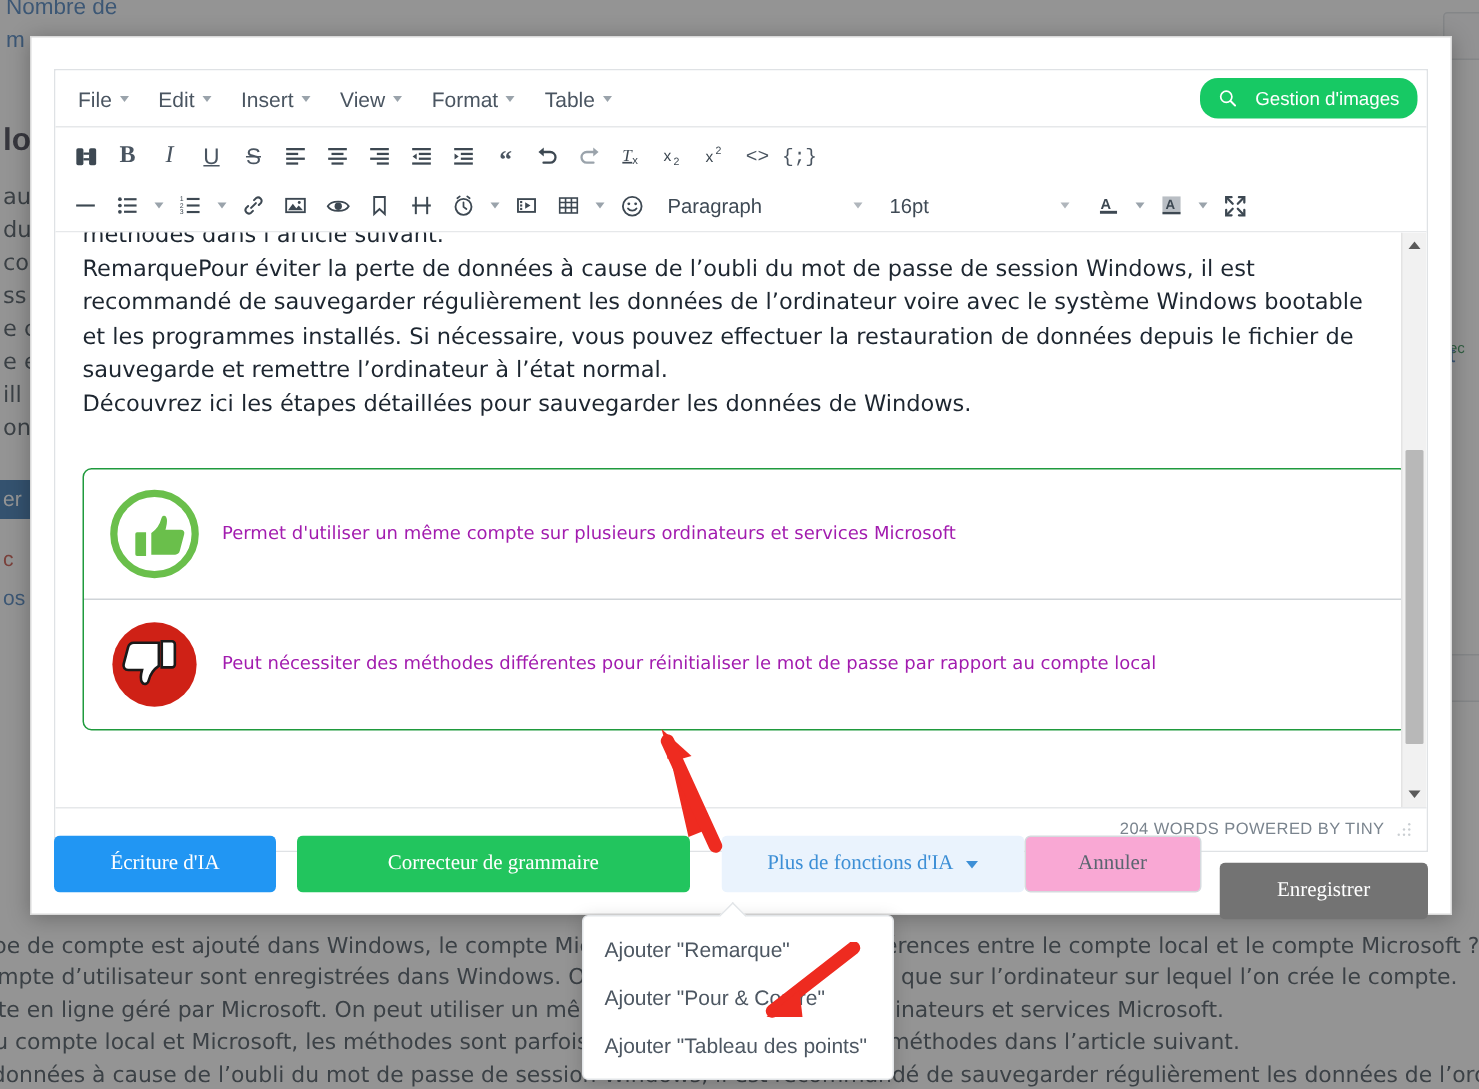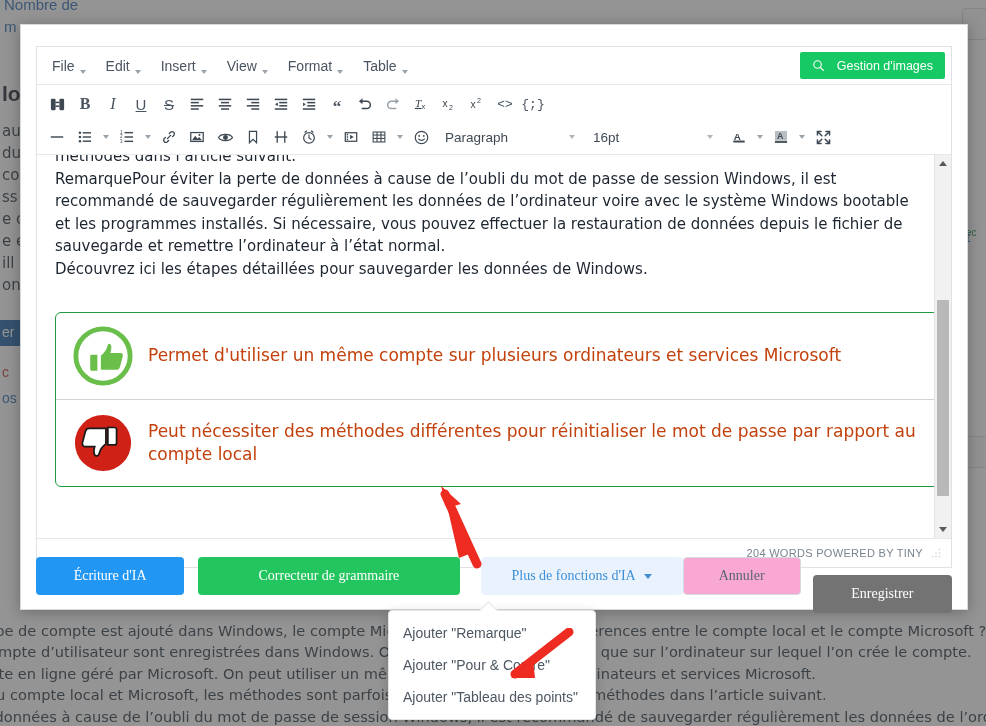--- a/index.html
+++ b/index.html
@@ -44,29 +44,29 @@
     position:absolute;left:15px;top:21px;width:916px;height:522px;
     border:1px solid #dfe2e5;background:#fff;box-sizing:border-box;
     display:flex;flex-direction:column;
   }
   .menubar{
     height:37px;border-bottom:1px solid #e6e8ea;display:flex;align-items:center;
     padding:0 6px;position:relative;flex:none;background:#fff;
   }
   .menu-item{
     font-size:14px;color:#4a5561;padding:4px 9px;margin-right:2px;cursor:pointer;
-    display:flex;align-items:flex-end;gap:5px;border-radius:3px;white-space:nowrap;
+    display:flex;align-items:center;gap:5px;border-radius:3px;white-space:nowrap;
   }
   .caret{
     width:0;height:0;border-left:3.5px solid transparent;border-right:3.5px solid transparent;
     border-top:4px solid #9aa3ab;display:inline-block;
   }
   .green-btn{
     position:absolute;right:6px;top:5px;height:27px;background:#17c964;color:#fff;
-    border:none;border-radius:2px;font-size:12.5px;display:flex;align-items:center;
+    border:none;border-radius:12px;font-size:12.5px;display:flex;align-items:center;
     gap:12px;padding:0 12px;cursor:pointer;font-family:"Liberation Sans",sans-serif;
   }
   .toolbar{
     display:flex;align-items:center;flex-wrap:wrap;padding:3px 6px;gap:0px;
     border-bottom:1px solid #e6e8ea;flex:none;background:#fff;
   }
   .tbtn{
     width:28px;height:28px;display:flex;align-items:center;justify-content:center;
     color:#4a5561;font-size:14px;border-radius:3px;cursor:pointer;user-select:none;
   }
@@ -84,21 +84,21 @@
     font-family:"DejaVu Sans",sans-serif;font-size:15px;line-height:22.6px;color:#1d2630;
     overflow:hidden;
   }
   .ed-content p{margin:0;white-space:pre-wrap;}
   .proscons{
     margin-top:31px;border:1.6px solid #1f9a3d;border-radius:6px;background:#fff;
     padding:0;width:884px;box-sizing:border-box;
   }
   .pc-row{display:flex;align-items:center;gap:14px;padding:12px 16px;}
   .pc-row.second{border-top:1px solid #cfd4d8;}
-  .pc-text{font-size:17px;color:#c2410c;}
+  .pc-text{font-size:12px;color:#a21caf;}
   .thumb{width:62px;height:62px;flex:none;}
   
   .ed-scroll{position:absolute;right:0;top:0;width:16px;bottom:0;background:#f1f1f1;border-left:1px solid #e3e3e3;}
   .sb-arrow{height:17px;display:flex;align-items:center;justify-content:center;cursor:pointer;}
   .sb-arrow .tri-up{width:0;height:0;border-left:4.5px solid transparent;border-right:4.5px solid transparent;border-bottom:5px solid #5a5a5a;}
   .sb-arrow .tri-down{width:0;height:0;border-left:4.5px solid transparent;border-right:4.5px solid transparent;border-top:5px solid #5a5a5a;}
   .sb-thumb{position:absolute;left:2px;width:12px;top:145px;height:196px;background:#b8b8b8;border-radius:1px;cursor:pointer;}
   .ed-status{
     height:28px;border-top:1px solid #e6e8ea;display:flex;align-items:center;
     justify-content:flex-end;padding:0 10px;gap:8px;flex:none;background:#fff;

